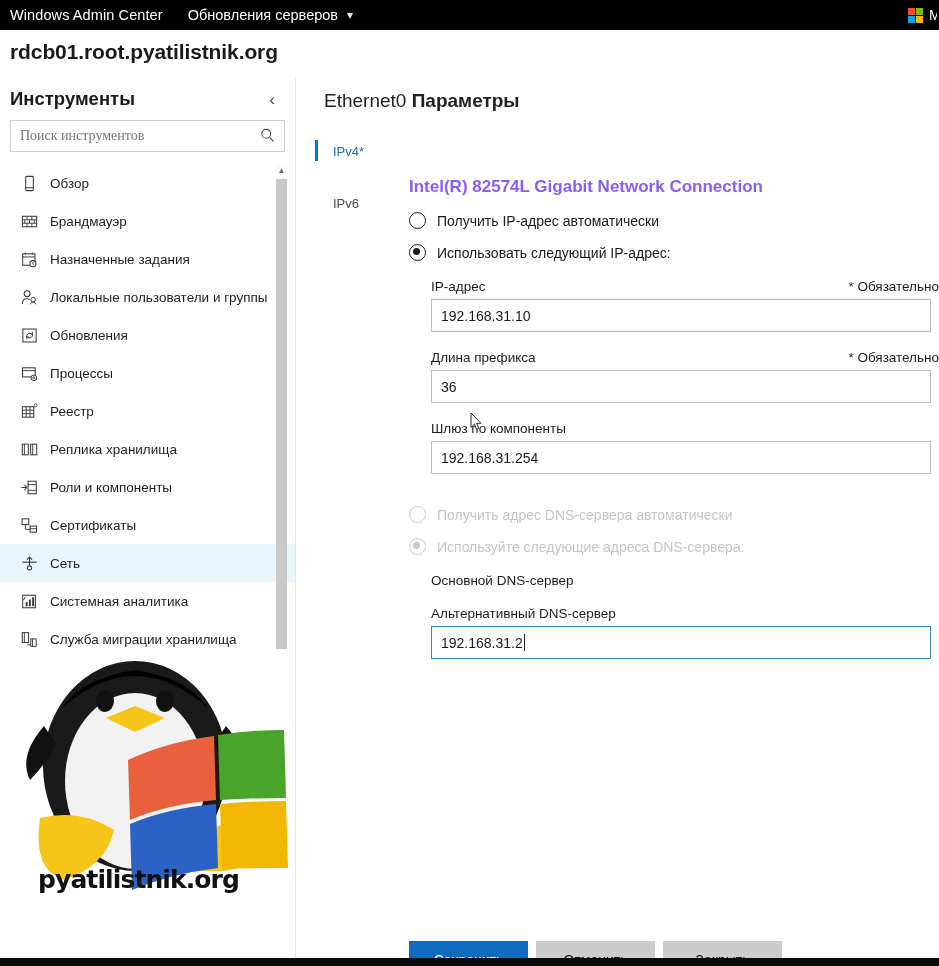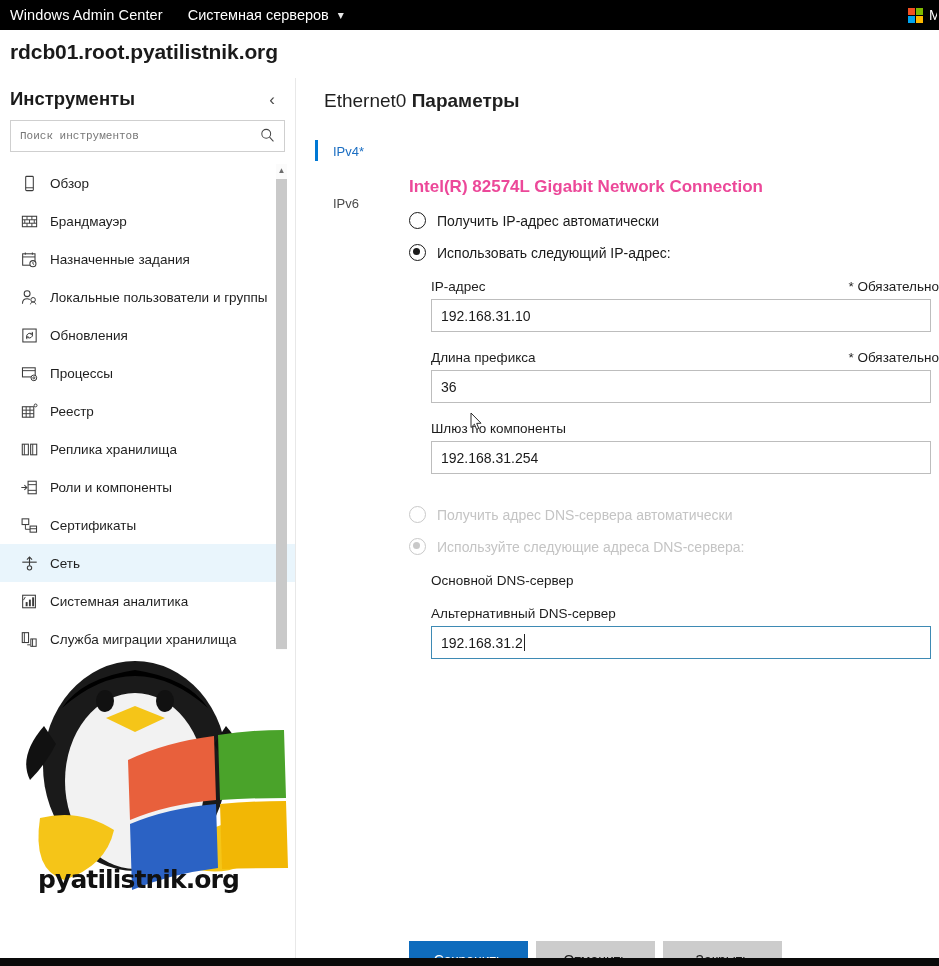--- a/index.html
+++ b/index.html
@@ -52,21 +52,21 @@
     font-size:17px;color:#4a4a4a;line-height:1;cursor:pointer;
     padding:2px 6px;font-weight:300;
   }
   .searchwrap{
     margin:6px 10px 0 10px;position:relative;
     border:1px solid #cfcfcf;height:30px;background:#fff;
   }
   .searchwrap input{
     border:0;outline:0;width:100%;height:100%;
     box-sizing:border-box;padding:0 30px 0 9px;
-    font-size:11px;font-family:Liberation Mono, monospace;color:#6d28d9;background:transparent;
+    font-size:14px;font-family:Liberation Serif, serif;color:#6d28d9;background:transparent;
   }
   .searchwrap input::placeholder{color:#767676;}
   .search-icon{
     position:absolute;right:8px;top:6px;width:17px;height:17px;color:#444;
   }
   .toollist{
     margin-top:12px;position:relative;height:492px;overflow:hidden;
   }
   .tool-item{
     display:flex;align-items:center;gap:11px;
@@ -120,21 +120,21 @@
   .vtab.active{color:#1b6ec2;}
   .vtab.active:before{
     content:"";position:absolute;left:5px;top:4px;width:3px;height:21px;background:#0078d4;
   }
   .vtab.spaced{margin-top:22px;}
 
   .formcol{
     position:absolute;left:113px;top:56px;width:530px;
   }
   .sec-title{font-size:17px;font-weight:bold;color:#141414;margin:0 0 0 0;}
-  .adapter-title{font-size:17px;font-weight:bold;color:#ec4899;margin:43px 0 0 0;}
+  .adapter-title{font-size:17px;font-weight:bold;color:#8b5cf6;margin:43px 0 0 0;}
 
   .radio-row{display:flex;align-items:center;gap:11px;margin-top:15px;}
   .radio{
     width:17px;height:17px;border-radius:50%;border:1.6px solid #1a1a1a;
     box-sizing:border-box;flex:0 0 17px;position:relative;background:#fff;
   }
   .radio.checked:after{
     content:"";position:absolute;left:3px;top:3px;width:7px;height:7px;border-radius:50%;background:#1a1a1a;
   }
   .radio-lbl{font-size:14px;color:#1a1a1a;}
@@ -172,21 +172,21 @@
 
   .bottombar{
     position:absolute;left:0;bottom:0;width:939px;height:8px;background:#0a0a0a;
   }
 </style>
 </head>
 <body>
 
 <div class="topbar">
   <span class="topbar-brand">Windows Admin Center</span>
-  <span class="topbar-app">Системная серверов</span>
+  <span class="topbar-app">Обновления серверов</span>
   <span class="topbar-chev">▾</span>
   <div class="topbar-right">
     <span class="winlogo">
         <i></i>
         <i></i>
         <i></i>
         <i></i>
       </span>
     <span class="topbar-user">M</span>
   </div>

